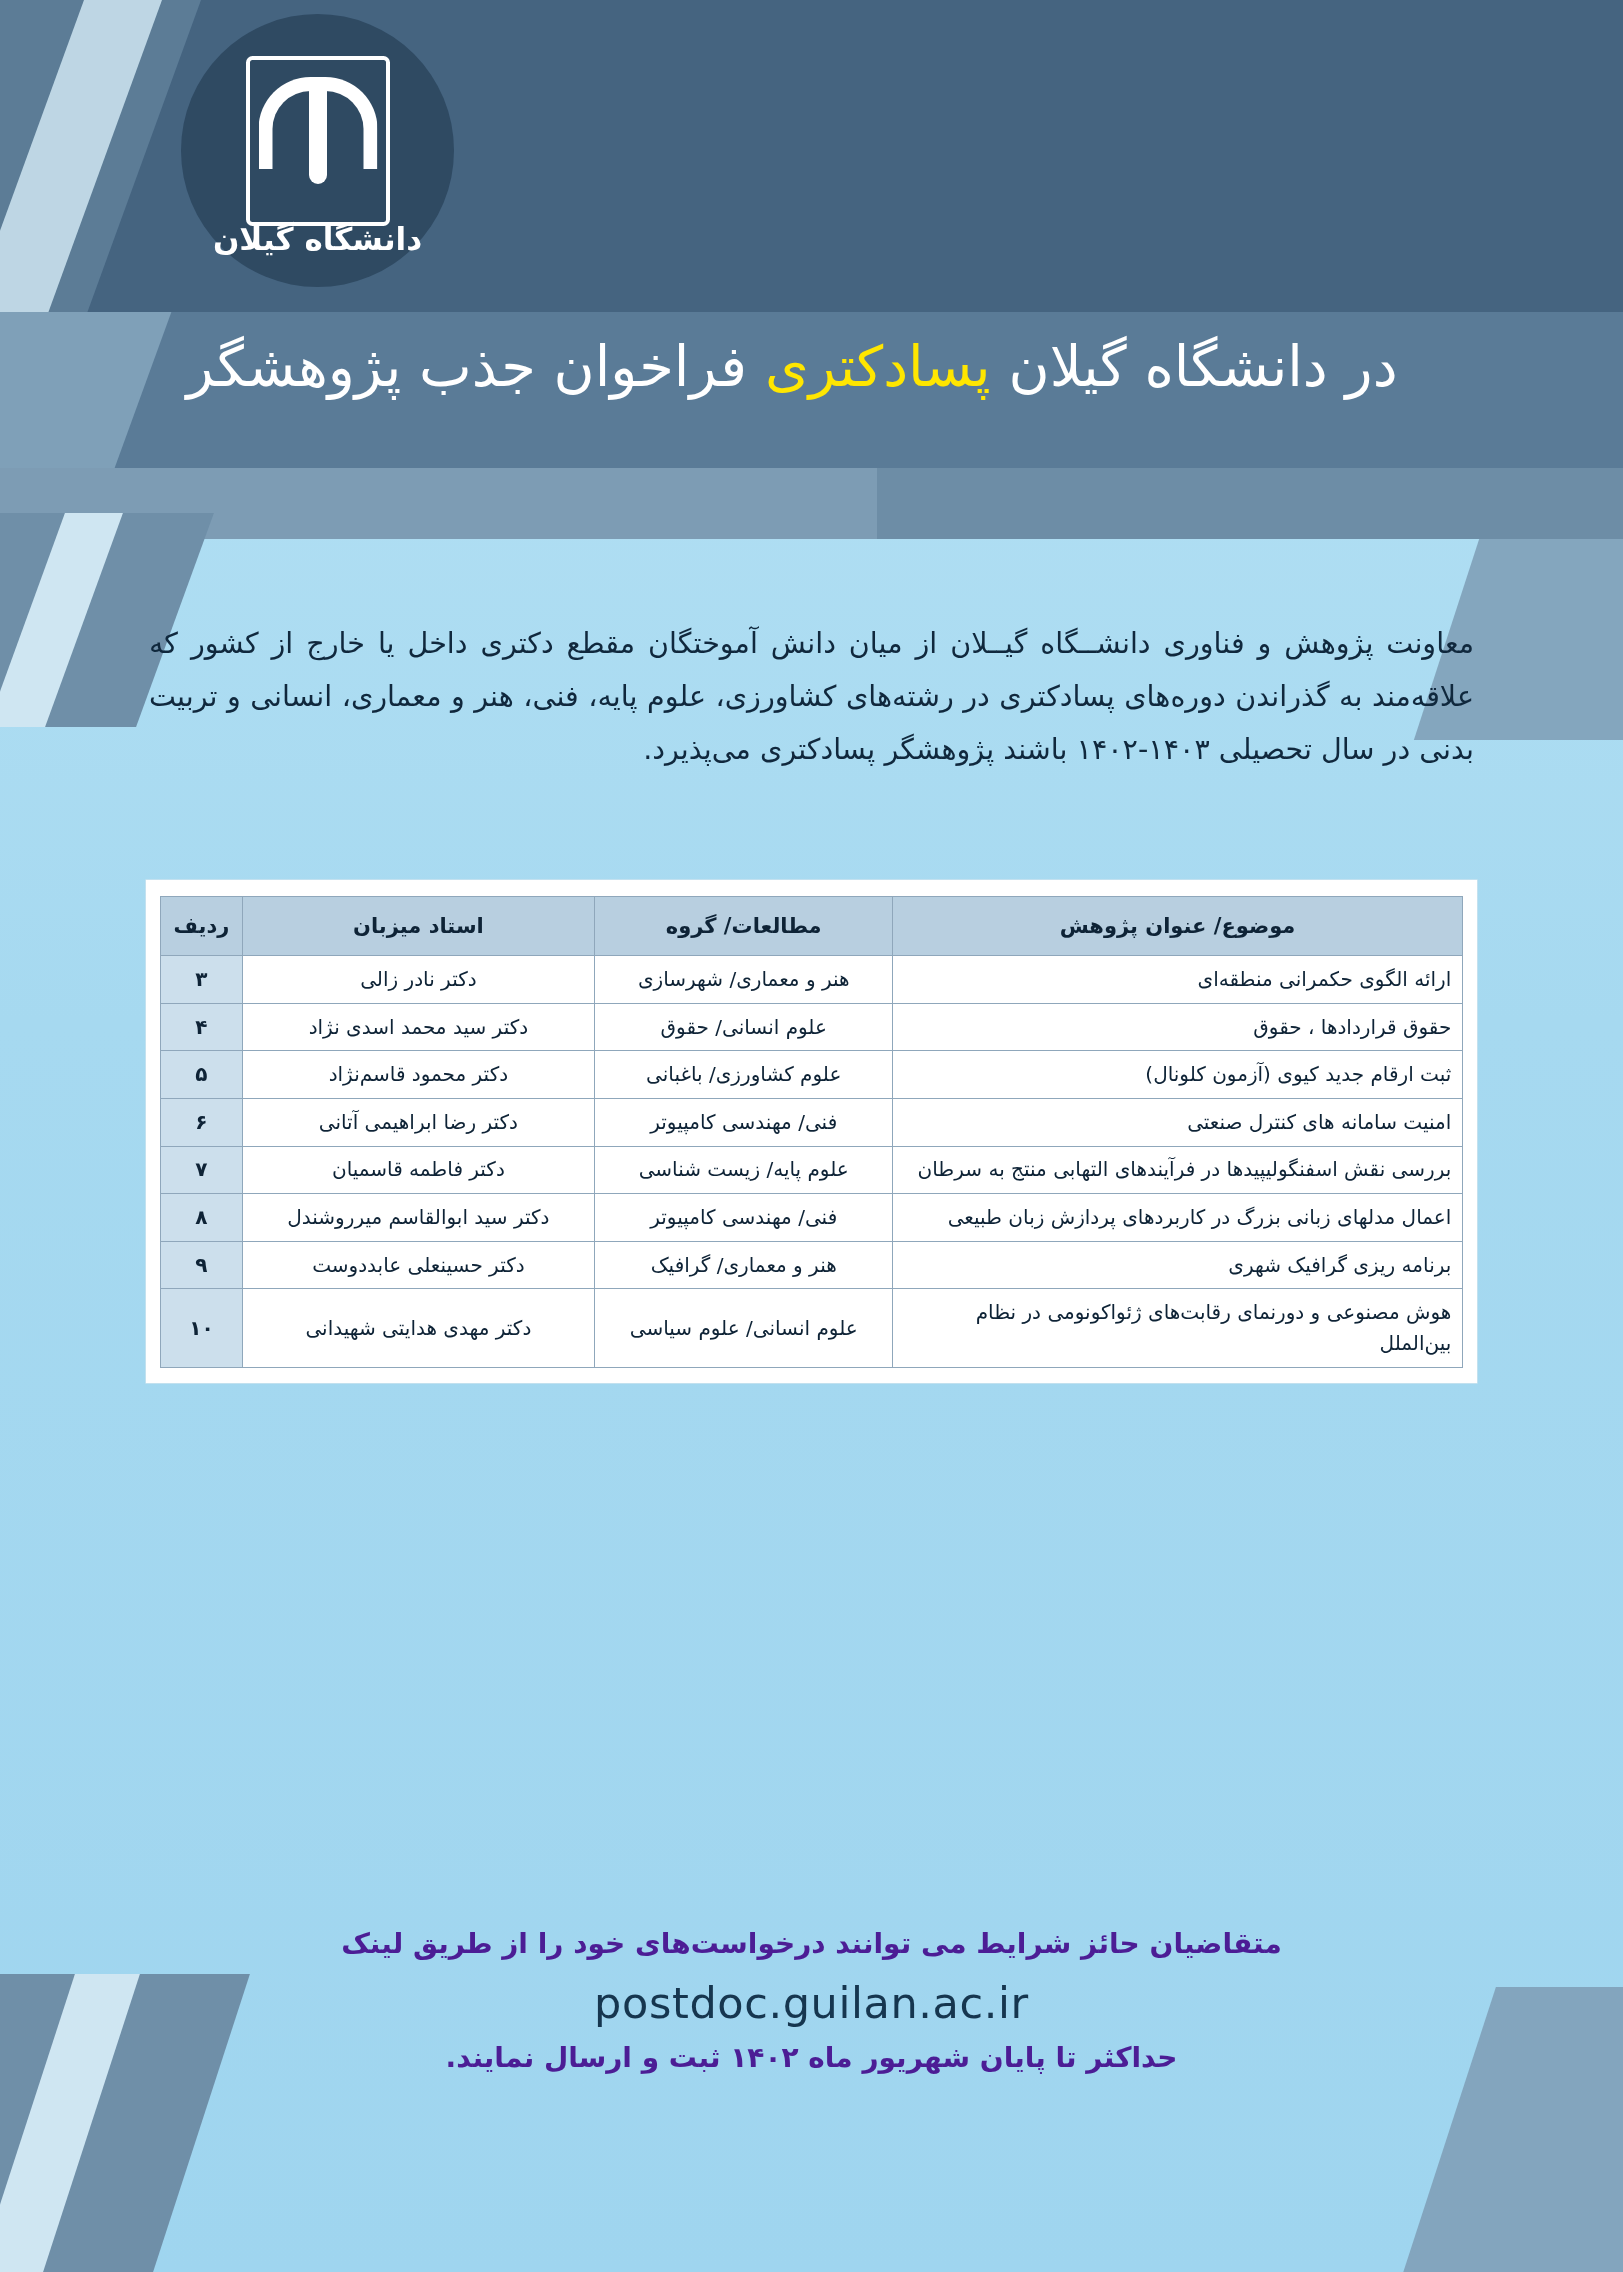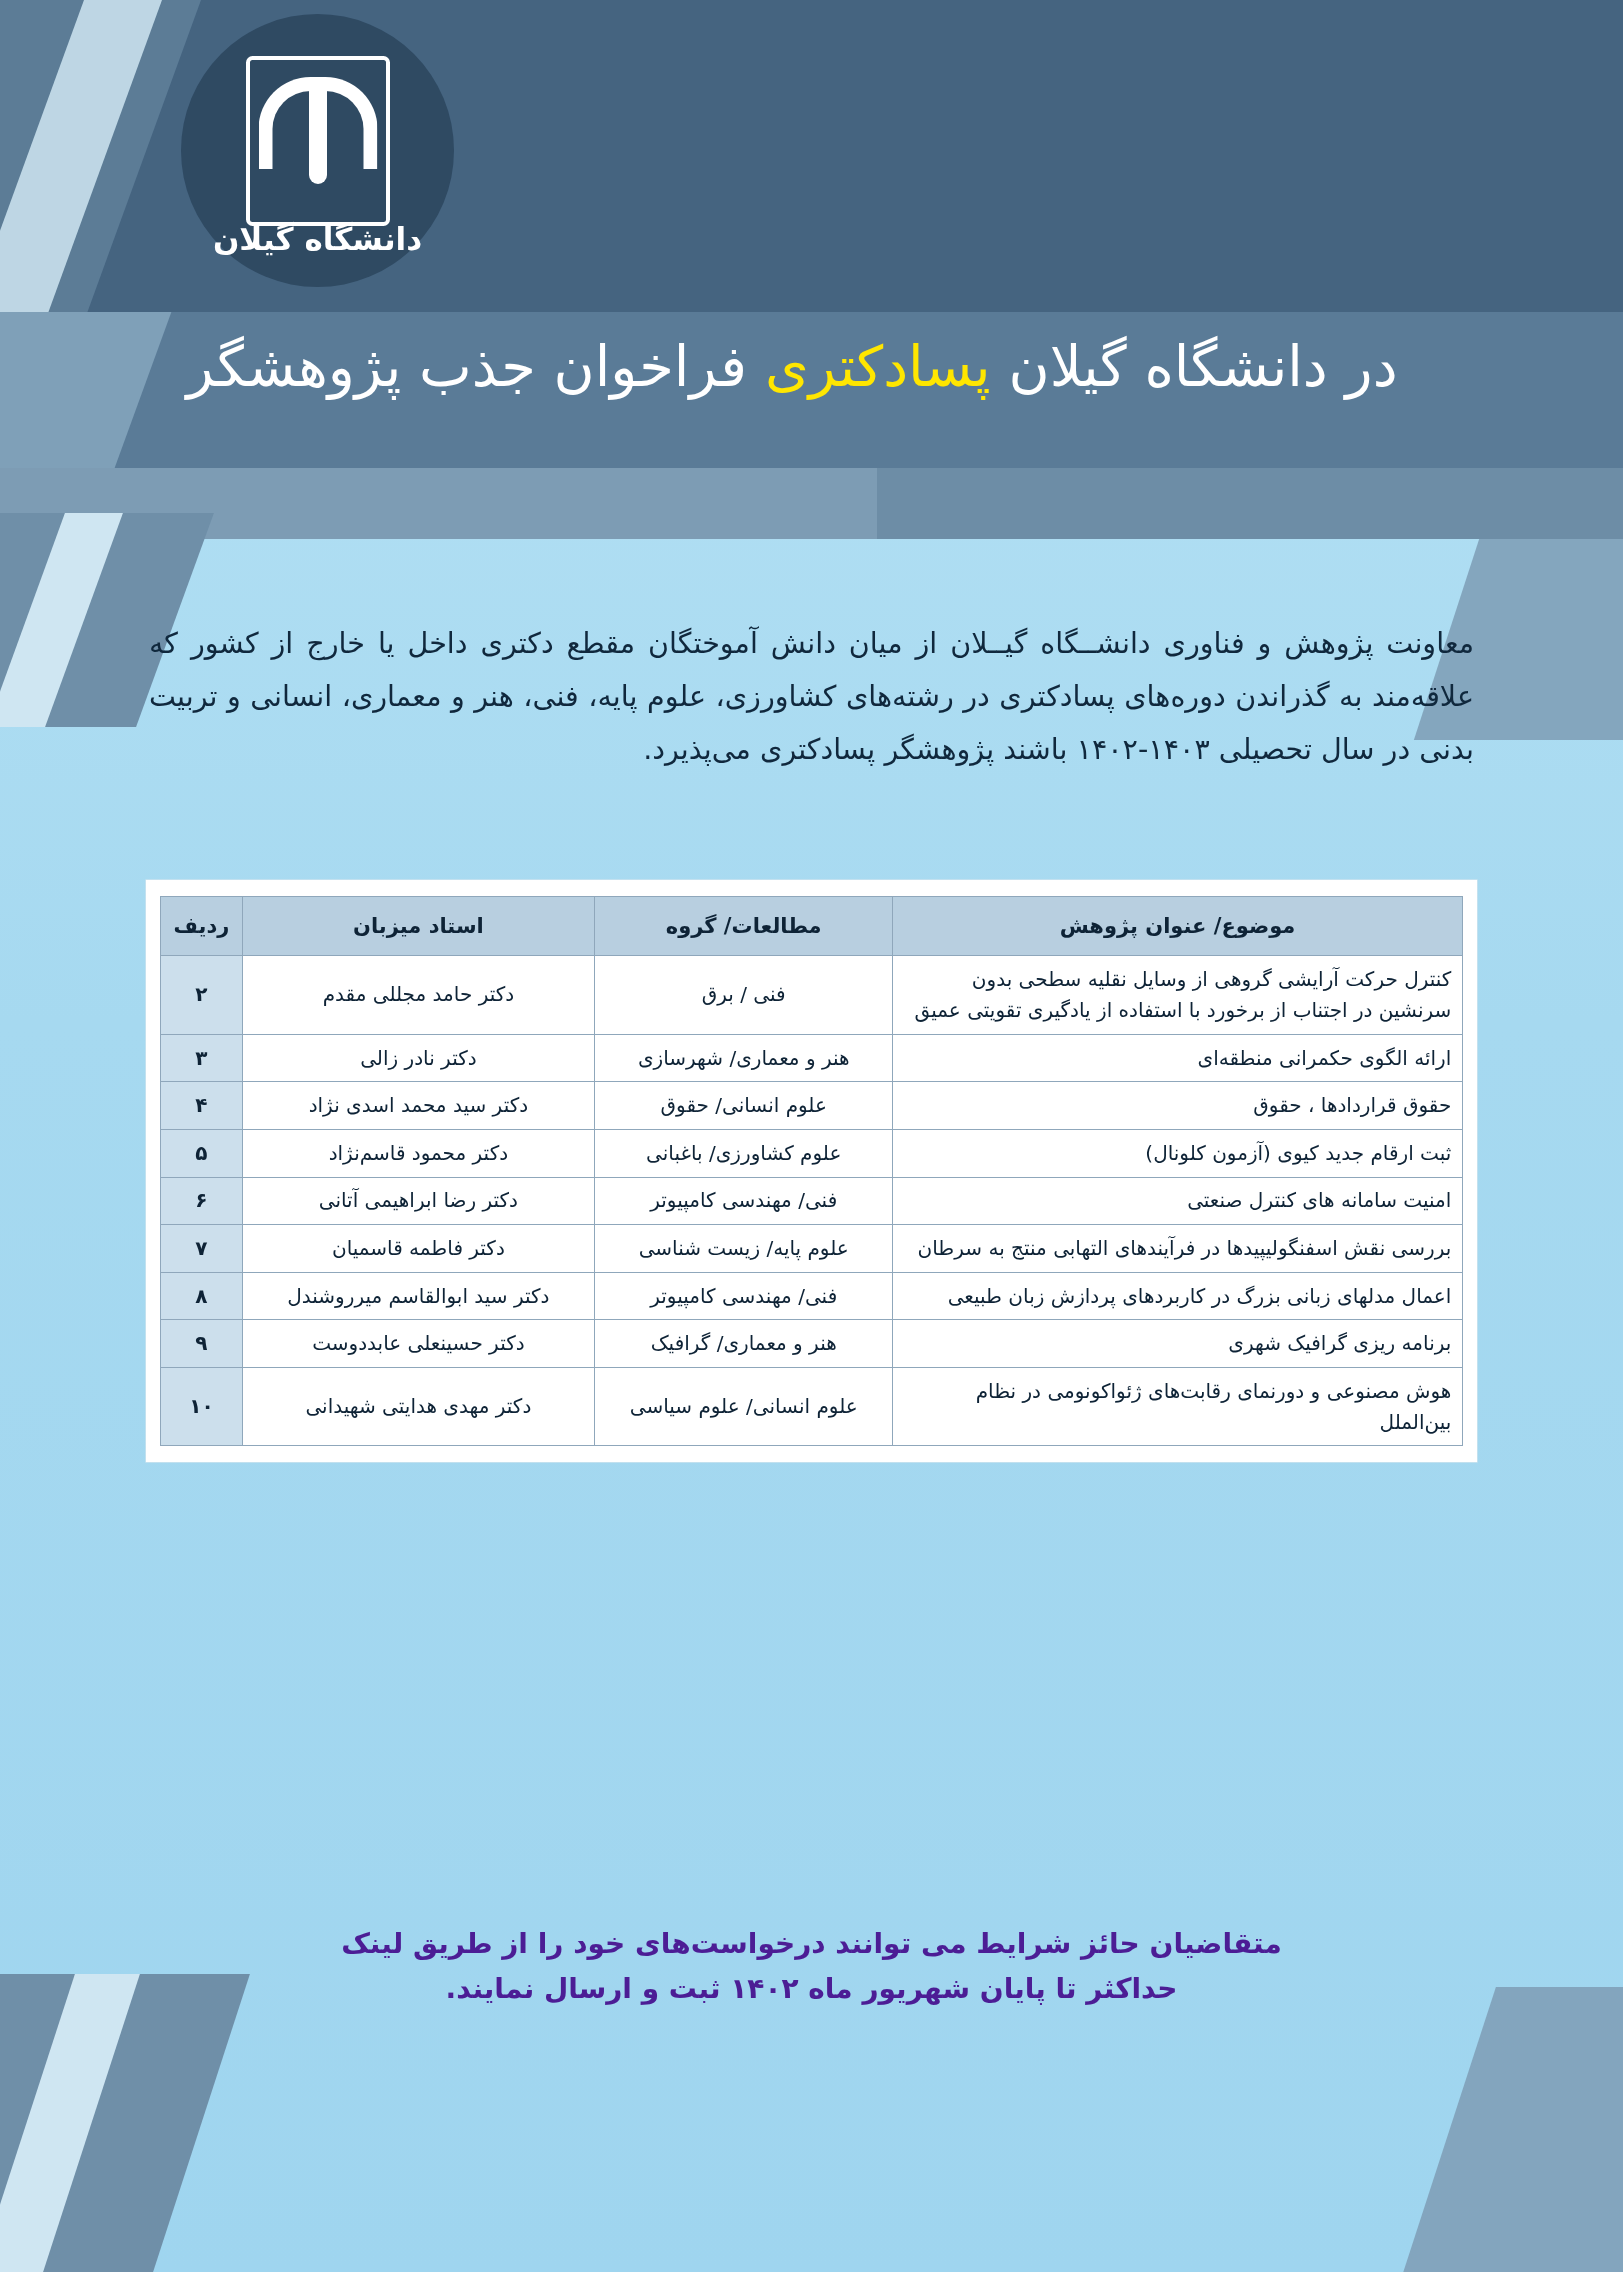--- a/index.html
+++ b/index.html
@@ -334,26 +334,20 @@
     <thead>
       <tr>
         <th class="subject-h">موضوع/ عنوان پژوهش</th>
         <th class="dept-h">مطالعات/ گروه</th>
         <th class="prof-h">استاد میزبان</th>
         <th class="idx-h">ردیف</th>
       </tr>
     </thead>
     <tbody>
       <tr>
-        <td class="subject">کنترل حرکت آرایشی گروهی از وسایل نقلیه سطحی بدون سرنشین در اجتناب از برخورد با استفاده از یادگیری تقویتی عمیق</td>
-        <td class="dept">فنی / برق</td>
-        <td class="prof">دکتر حامد مجللی مقدم</td>
-        <td class="idx">۲</td>
-      </tr>
-      <tr>
         <td class="subject">ارائه الگوی حکمرانی منطقه‌ای</td>
         <td class="dept">هنر و معماری/ شهرسازی</td>
         <td class="prof">دکتر نادر زالی</td>
         <td class="idx">۳</td>
       </tr>
       <tr>
         <td class="subject">حقوق قراردادها ، حقوق</td>
         <td class="dept">علوم انسانی/ حقوق</td>
         <td class="prof">دکتر سید محمد اسدی نژاد</td>
         <td class="idx">۴</td>
@@ -393,15 +387,16 @@
         <td class="dept">علوم انسانی/ علوم سیاسی</td>
         <td class="prof">دکتر مهدی هدایتی شهیدانی</td>
         <td class="idx">۱۰</td>
       </tr>
     </tbody>
   </table>
 </div>
 
 <div class="footer">
   <div class="footer-line1">متقاضیان حائز شرایط می توانند درخواست‌های خود را از طریق لینک</div>
+  <div class="footer-link">postdoc.guilan.ac.ir</div>
   <div class="footer-line3">حداکثر تا پایان شهریور ماه ۱۴۰۲ ثبت و ارسال نمایند.</div>
 </div>
 
 
 </body></html>

